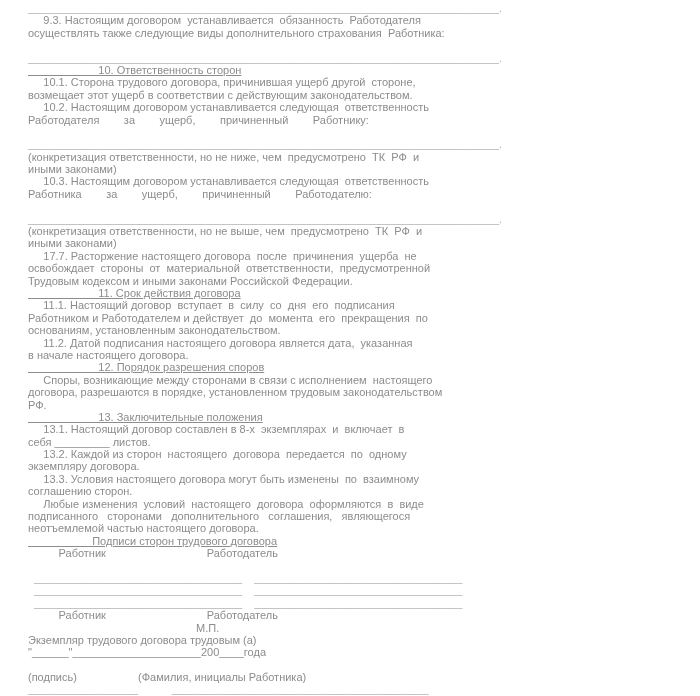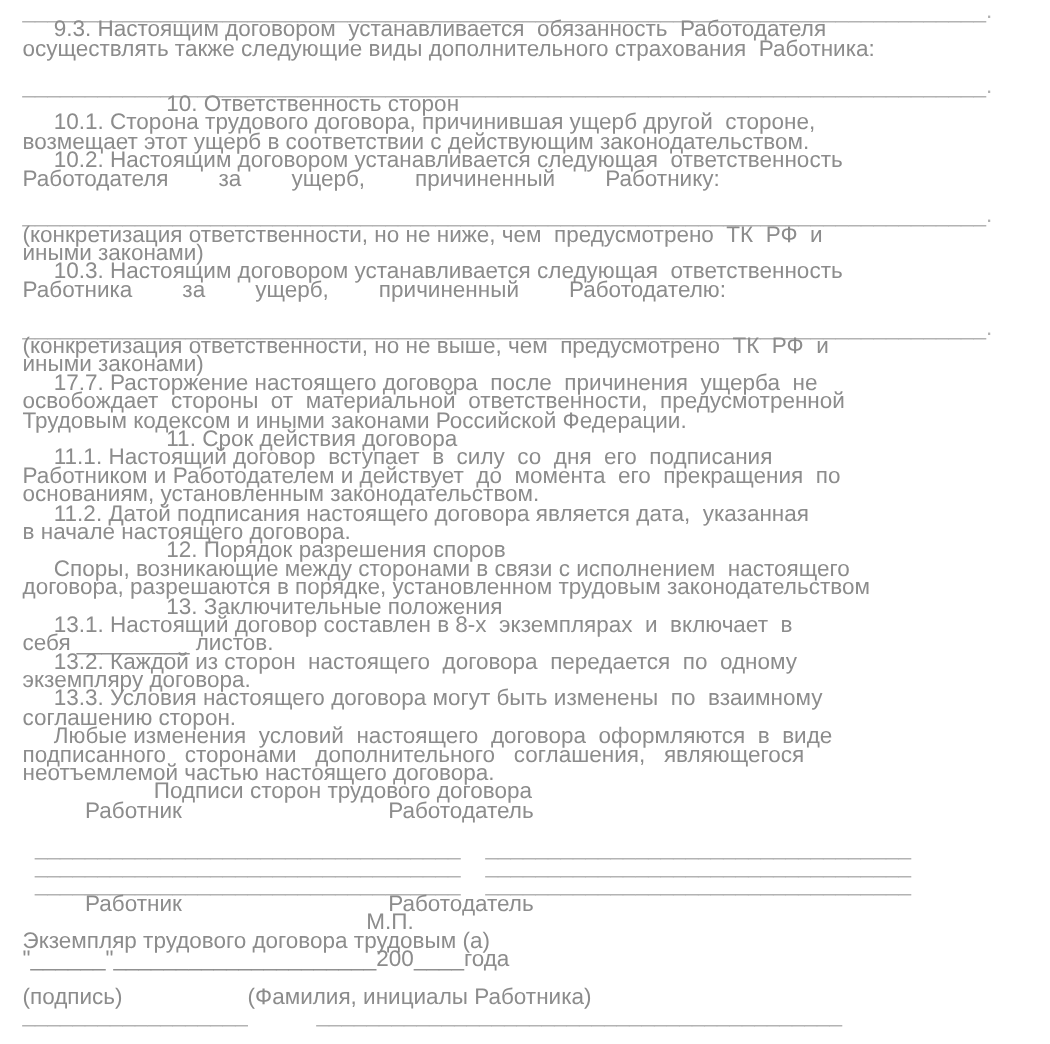--- a/index.html
+++ b/index.html
@@ -9,36 +9,37 @@
   }
   body {
     width: 700px;
     height: 696px;
     overflow: hidden;
   }
   .page {
     box-sizing: border-box;
     width: 591px;
     height: 696px;
-    padding: 2px 0 0 15px;
+    padding: 2px 0 0 28px;
     font-family: "Liberation Sans", sans-serif;
-    font-size: 15px;
+    font-size: 11px;
     line-height: 12.4px;
     color: var(--text-color, #8c8c8c);
   }
   .ln {
     white-space: pre;
     height: 12.4px;
     overflow: visible;
   }
   .ln.rule {
     color: var(--rule-color, #b0b0b0);
   }
   .ln.heading {
     color: var(--text-color, #8c8c8c);
+    text-decoration: underline;
   }
   .ln.blank { }
 </style>
 </head>
 <body style="background: rgb(255, 255, 255);">
 
 <div class="page" id="contract-page" style="--text-color: #8c8c8c; --rule-color: #b0b0b0;">
   <div id="doc">
       <div class="ln rule">_____________________________________________________________________________.</div>
       <div class="ln text">     9.3. Настоящим договором  устанавливается  обязанность  Работодателя</div>
@@ -65,20 +66,21 @@
       <div class="ln text">Трудовым кодексом и иными законами Российской Федерации.</div>
       <div class="ln heading">                       11. Срок действия договора</div>
       <div class="ln text">     11.1. Настоящий договор  вступает  в  силу  со  дня  его  подписания</div>
       <div class="ln text">Работником и Работодателем и действует  до  момента  его  прекращения  по</div>
       <div class="ln text">основаниям, установленным законодательством.</div>
       <div class="ln text">     11.2. Датой подписания настоящего договора является дата,  указанная</div>
       <div class="ln text">в начале настоящего договора.</div>
       <div class="ln heading">                       12. Порядок разрешения споров</div>
       <div class="ln text">     Споры, возникающие между сторонами в связи с исполнением  настоящего</div>
       <div class="ln text">договора, разрешаются в порядке, установленном трудовым законодательством</div>
+      <div class="ln text">РФ.</div>
       <div class="ln heading">                       13. Заключительные положения</div>
       <div class="ln text">     13.1. Настоящий договор составлен в 8-х  экземплярах  и  включает  в</div>
       <div class="ln text">себя _________ листов.</div>
       <div class="ln text">     13.2. Каждой из сторон  настоящего  договора  передается  по  одному</div>
       <div class="ln text">экземпляру договора.</div>
       <div class="ln text">     13.3. Условия настоящего договора могут быть изменены  по  взаимному</div>
       <div class="ln text">соглашению сторон.</div>
       <div class="ln text">     Любые изменения  условий  настоящего  договора  оформляются  в  виде</div>
       <div class="ln text">подписанного   сторонами   дополнительного   соглашения,   являющегося</div>
       <div class="ln text">неотъемлемой частью настоящего договора.</div>

